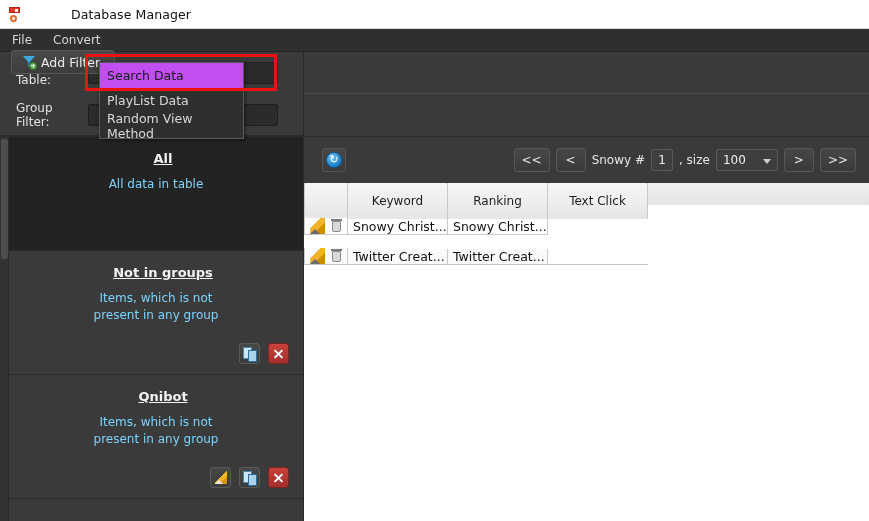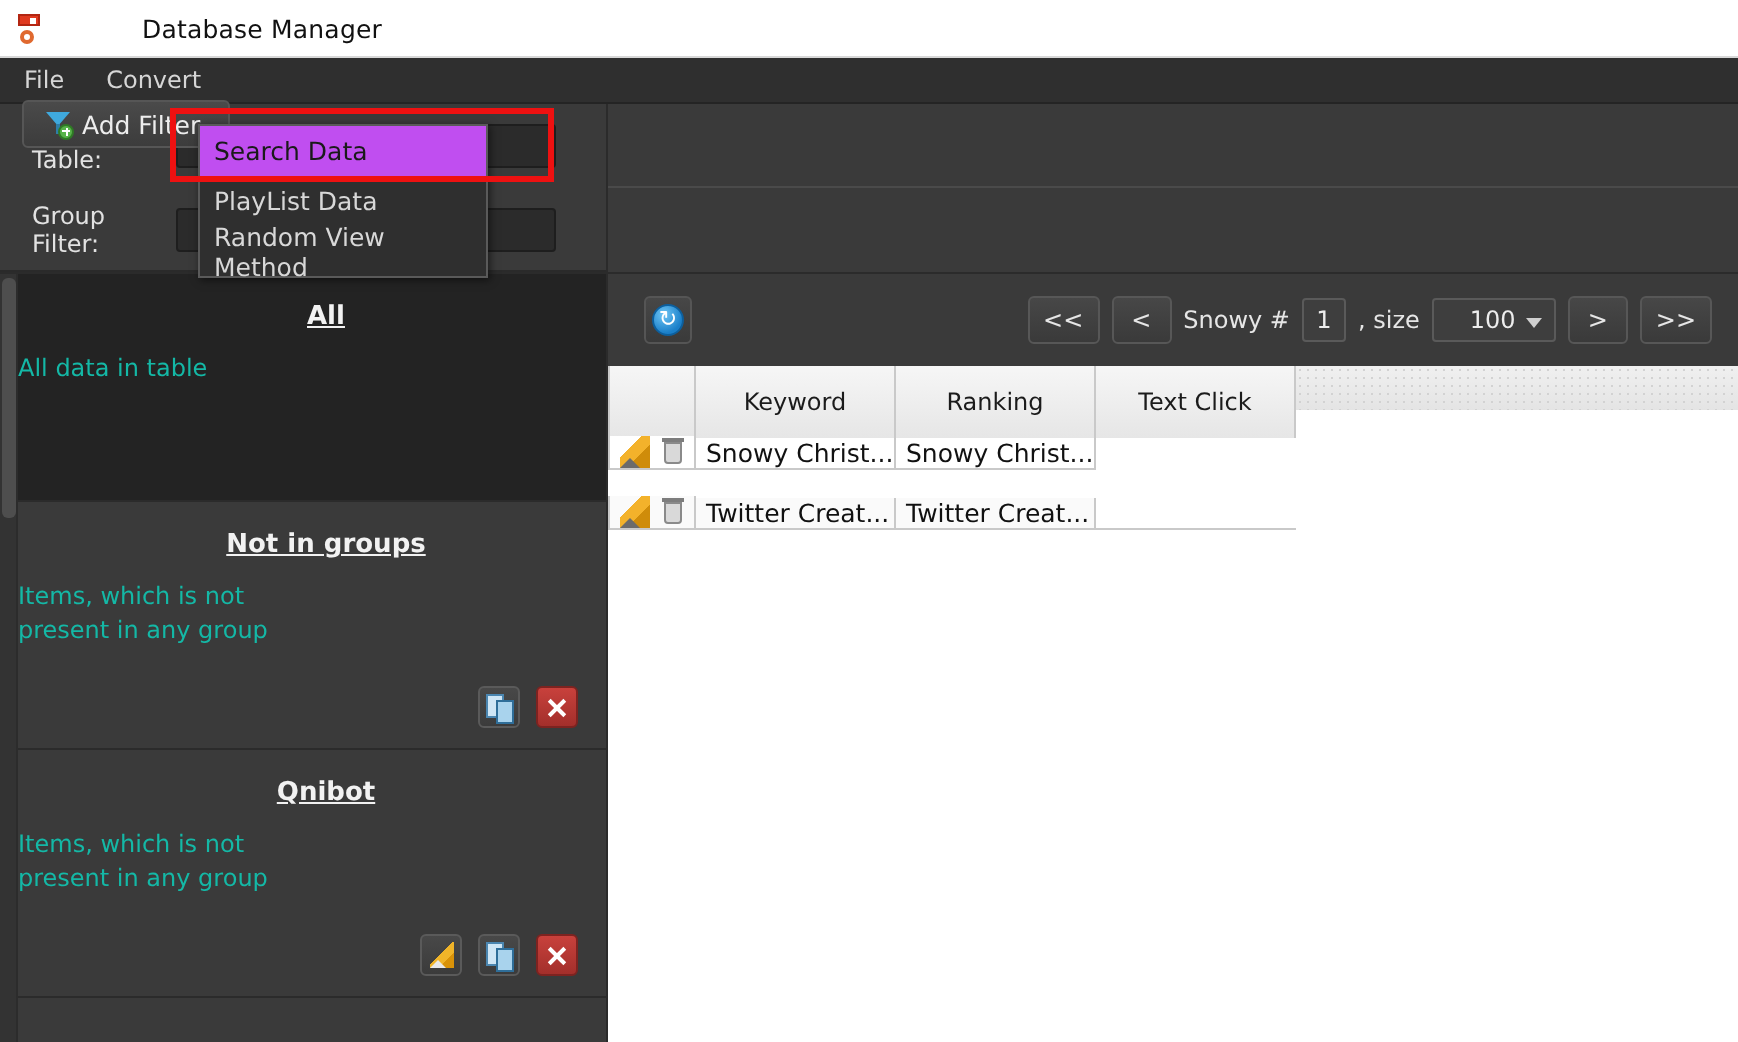--- a/index.html
+++ b/index.html
@@ -137,21 +137,21 @@
   }
   .groupcard.first { background: #232323; }
   .groupcard.norm  { background: #3a3a3a; }
   .gc-title {
     text-align: center; font-size: 13px; font-weight: bold;
     text-decoration: underline; color: #f2f2f2;
     margin-top: 14px;
     padding-left: 14px;
   }
   .gc-desc {
-    font-size: 12px; color: #14b8a6;
+    text-align: center; font-size: 12px; color: #7dd3fc;
     margin-top: 10px; line-height: 17px;
   }
   .gc-actions {
     position: absolute; right: 14px; bottom: 10px;
     display: flex; gap: 8px;
   }
   .icobtn {
     width: 21px; height: 21px; border-radius: 3px;
     border: 1px solid #5a5a5a;
     background: linear-gradient(#484848, #3b3b3b);
@@ -236,21 +236,21 @@
   .pinput {
     width: 22px; height: 22px;
     background: #3e3e3e; border: 1px solid #5a5a5a; border-radius: 2px;
     color: #ededed; font-size: 12px;
     display: flex; align-items: center; justify-content: center;
   }
   .psize {
     width: 62px; height: 22px;
     background: #3e3e3e; border: 1px solid #5a5a5a; border-radius: 2px;
     color: #ededed; font-size: 12px;
-    display: flex; align-items: center; padding-left: 18px;
+    display: flex; align-items: center; padding-left: 6px;
     position: relative; cursor: pointer;
   }
   .psize .caret {
     position: absolute; right: 6px; top: 9px;
     width: 0; height: 0;
     border-left: 4px solid transparent;
     border-right: 4px solid transparent;
     border-top: 5px solid #cfcfcf;
   }
 

